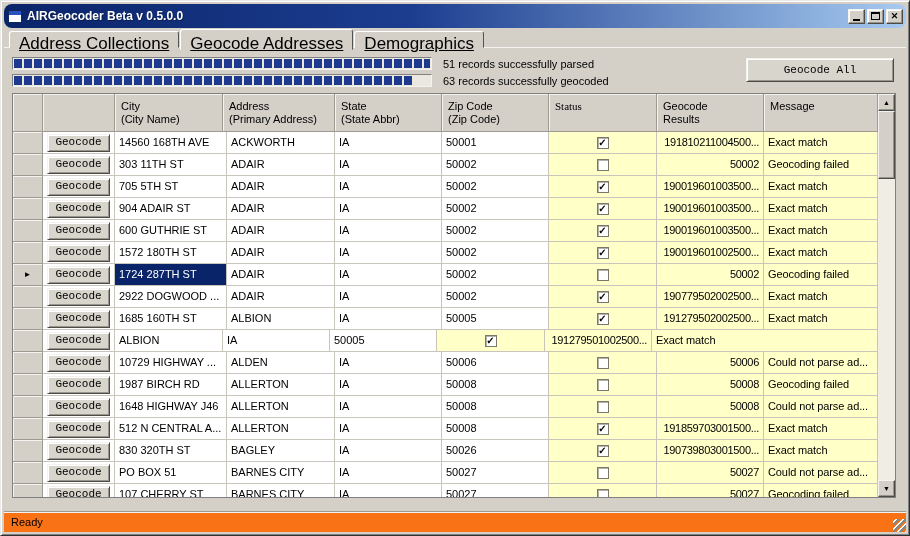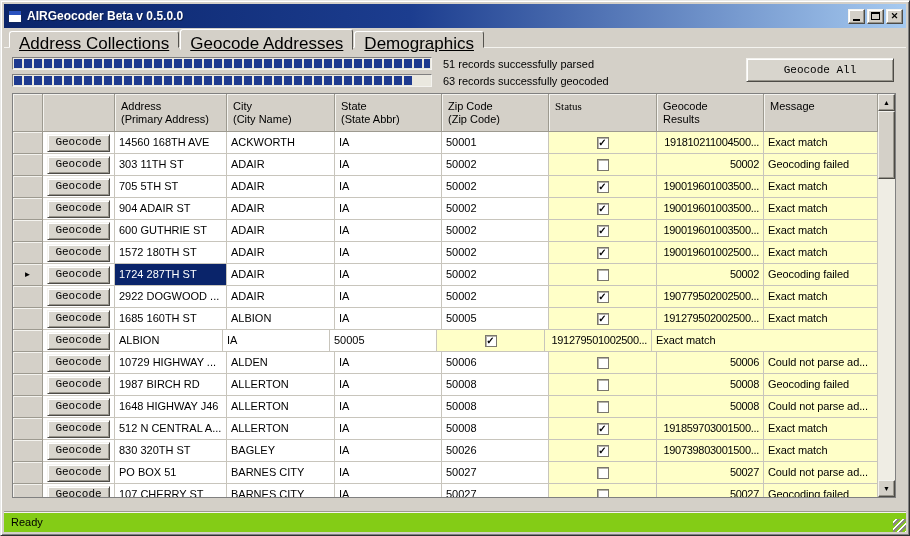--- a/index.html
+++ b/index.html
@@ -9,21 +9,21 @@
     background:#d4d0c8;
     border:1px solid; border-color:#e9e9e7 #303030 #303030 #e9e9e7;
     box-shadow: inset 1px 1px 0 #ffffff, inset -1px -1px 0 #808080;
     font-family:"Liberation Sans", sans-serif; color:#000;
     overflow:hidden;
   }
   
   .titlebar {
     position:absolute; top:3px; left:3px; right:3px; height:24px;
     background:linear-gradient(90deg,#0a246a 0%,#1c3d8f 45%,#a6caf0 100%);
-    display:flex; align-items:center; padding:0 3px 0 4px;
+    display:flex; align-items:center; padding:0 3px 0 4px;border-radius:8px;
   }
   .app-icon { width:14px; height:13px; background:#fff; border:1px solid #10275e; position:relative; flex:0 0 auto; }
   .app-icon::before { content:""; position:absolute; left:0; top:0; right:0; height:4px; background:#2a52be; }
   .title-text { color:#fff; font-weight:bold; font-size:12px; margin-left:5px; white-space:nowrap;
                 text-shadow:1px 1px 0 rgba(0,0,0,.35); }
   .winbtns { margin-left:auto; display:flex; gap:2px; }
   .winbtn {
     width:17px; height:15px; background:#d4d0c8;
     border:1px solid; border-color:#f4f3ef #4d4b46 #4d4b46 #f4f3ef;
     box-shadow: inset -1px -1px 0 #98958c, inset 1px 1px 0 #fff;
@@ -113,21 +113,21 @@
   }
   .sb-up { top:0; } .sb-down { bottom:0; }
   .sb-thumb {
     position:absolute; top:17px; left:0; width:17px; height:68px;
     background:#d4d0c8; border:1px solid; border-color:#f4f3ef #4d4b46 #4d4b46 #f4f3ef;
     box-shadow: inset -1px -1px 0 #98958c;
   }
   
   .statusbar {
     position:absolute; left:3px; right:3px; bottom:3px; height:21px;
-    background:#84cc16; border-top:1px solid #9d9a90;
+    background:#f97316; border-top:1px solid #9d9a90;
     box-shadow: inset 0 1px 0 #f4f3ef;
     font-size:11px; line-height:20px; padding-left:7px;
   }
   .grip {
     position:absolute; right:0; bottom:0; width:13px; height:13px;
     background:repeating-linear-gradient(135deg, transparent 0 2px, #ffffff 2px 3px, #8a877e 3px 5px);
   }
 </style>
 </head>
 <body>
@@ -166,28 +166,28 @@
   <div class="plabel plabel1">51 records successfully parsed</div>
   <div class="plabel plabel2">63 records successfully geocoded</div>
 
   <button class="btn3d geocode-all">Geocode All</button>
 
   <div class="grid">
     <div class="grid-inner">
       <div class="grid-header">
         <div class="h w0"></div>
         <div class="h w1"></div>
+        <div class="h w3">
+          <div>City</div>
+          <div>(City Name)</div>
+        </div>
         <div class="h w2">
           <div>Address</div>
           <div>(Primary Address)</div>
         </div>
-        <div class="h w3">
-          <div>City</div>
-          <div>(City Name)</div>
-        </div>
         <div class="h w4">
           <div>State</div>
           <div>(State Abbr)</div>
         </div>
         <div class="h w5">
           <div>Zip Code</div>
           <div>(Zip Code)</div>
         </div>
         <div class="h w6">
           <div>Status</div>

